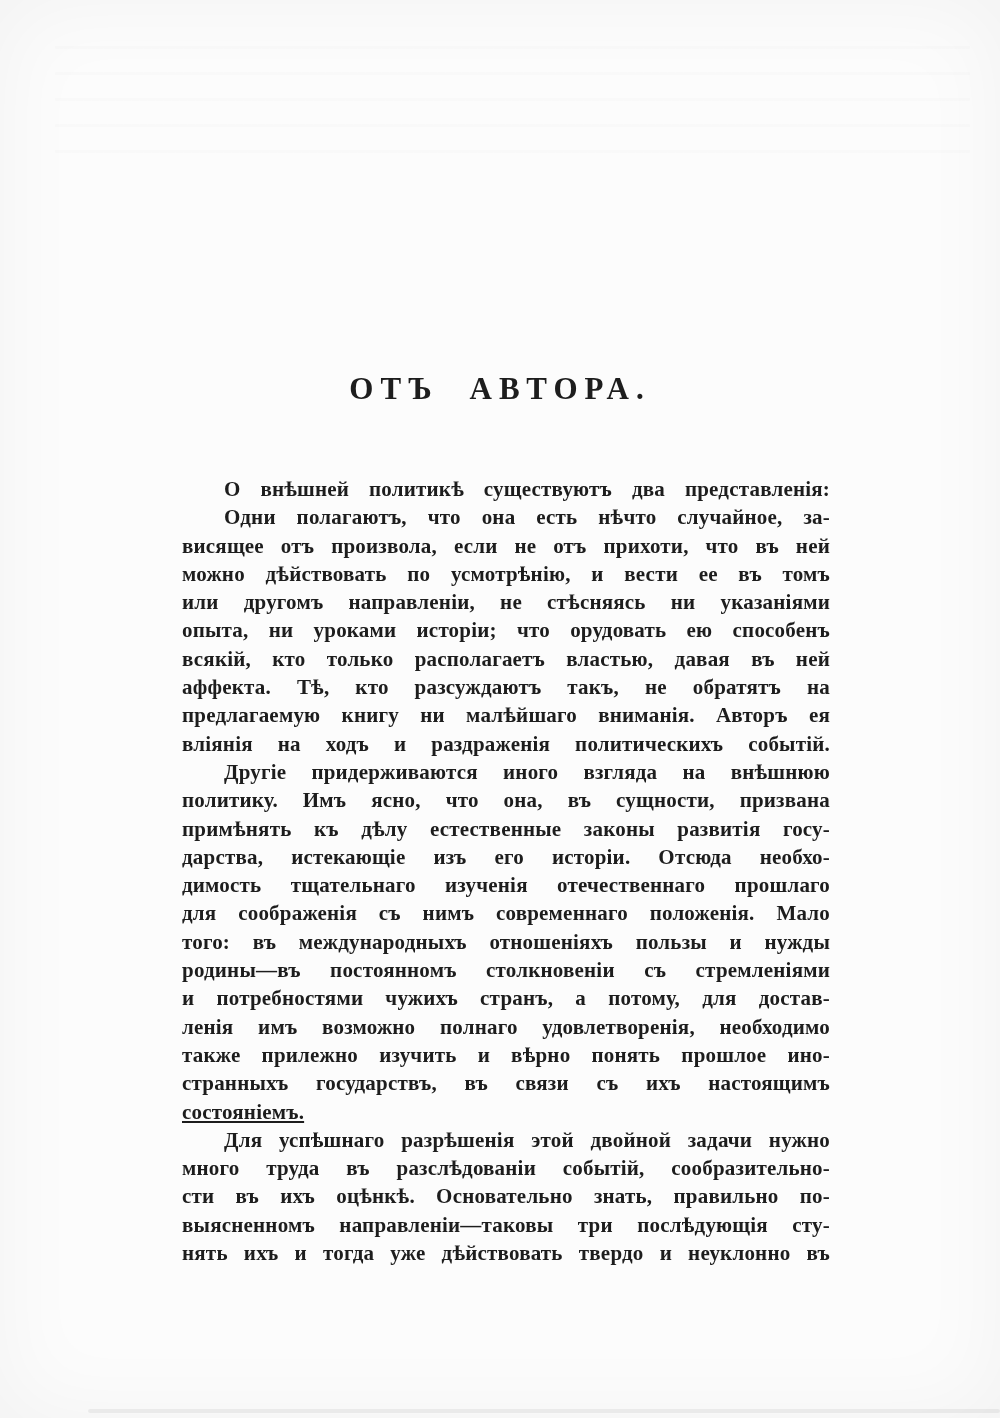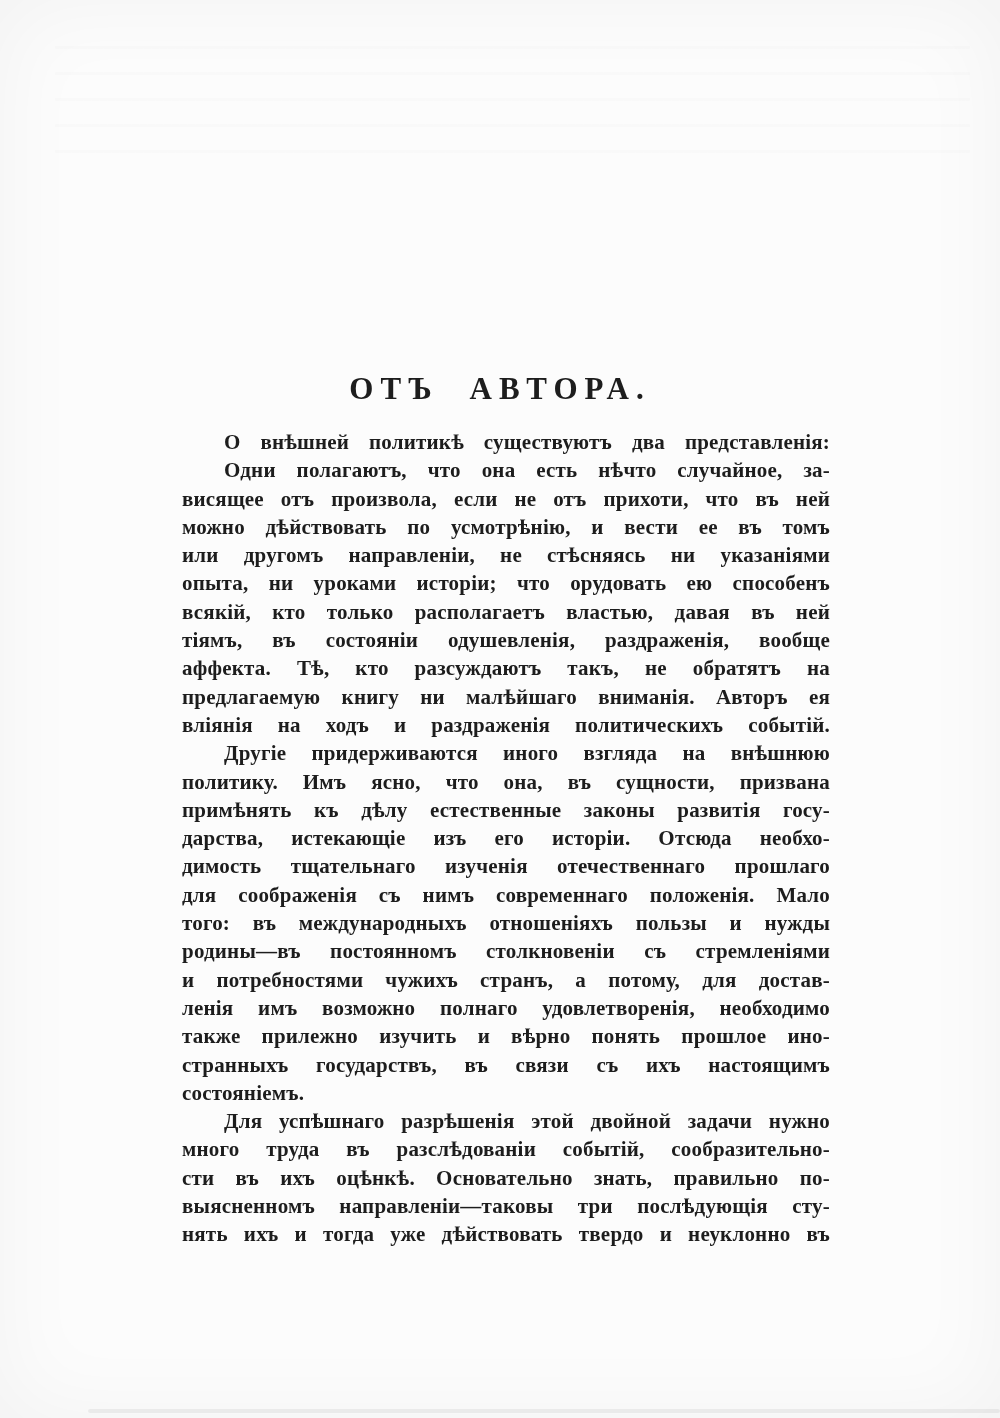--- a/index.html
+++ b/index.html
@@ -25,35 +25,35 @@
     text-align: center;
     font-size: 31px;
     font-weight: bold;
     letter-spacing: 7px;
     word-spacing: 16px;
     color: var(--ink, #1d1d1d);
   }
   .textblock {
     position: absolute;
     left: 182px;
-    top: 428px;
+    top: 475px;
     width: 648px;
     font-size: 21px;
     line-height: 28.3px;
     font-weight: bold;
     letter-spacing: 0.2px;
   }
   .para { margin: 0; }
   .line {
     text-align: justify;
     text-align-last: justify;
     white-space: normal;
   }
   .line.first { padding-left: 42px; }
-  .line.flush { text-align-last: left; }
+  .line.flush { text-align-last: left; text-decoration: underline; }
   .scan-edge-bottom {
     position: absolute;
     left: 88px;
     right: 0;
     bottom: 5px;
     height: 4px;
     background: rgba(0,0,0,0.055);
     border-radius: 2px;
   }
   .scan-edge-top {
@@ -76,21 +76,20 @@
       <div class="para">
         <div class="line first">О внѣшней политикѣ существуютъ два представленія:</div>
       </div>
       <div class="para">
         <div class="line first">Одни полагаютъ, что она есть нѣчто случайное, за-</div>
         <div class="line">висящее отъ произвола, если не отъ прихоти, что въ ней</div>
         <div class="line">можно дѣйствовать по усмотрѣнію, и вести ее въ томъ</div>
         <div class="line">или другомъ направленіи, не стѣсняясь ни указаніями</div>
         <div class="line">опыта, ни уроками исторіи; что орудовать ею способенъ</div>
         <div class="line">всякій, кто только располагаетъ властью, давая въ ней</div>
-        <div class="line">тіямъ, въ состояніи одушевленія, раздраженія, вообще</div>
         <div class="line">аффекта. Тѣ, кто разсуждаютъ такъ, не обратятъ на</div>
         <div class="line">предлагаемую книгу ни малѣйшаго вниманія. Авторъ ея</div>
         <div class="line">вліянія на ходъ и раздраженія политическихъ событій.</div>
       </div>
       <div class="para">
         <div class="line first">Другіе придерживаются иного взгляда на внѣшнюю</div>
         <div class="line">политику. Имъ ясно, что она, въ сущности, призвана</div>
         <div class="line">примѣнять къ дѣлу естественные законы развитія госу-</div>
         <div class="line">дарства, истекающіе изъ его исторіи. Отсюда необхо-</div>
         <div class="line">димость тщательнаго изученія отечественнаго прошлаго</div>

